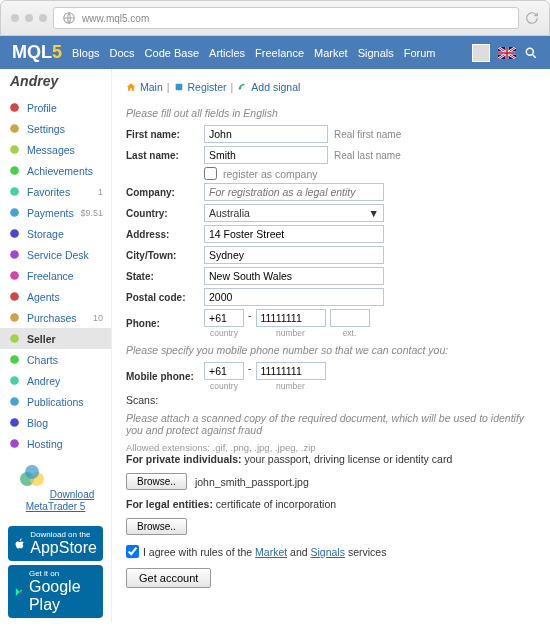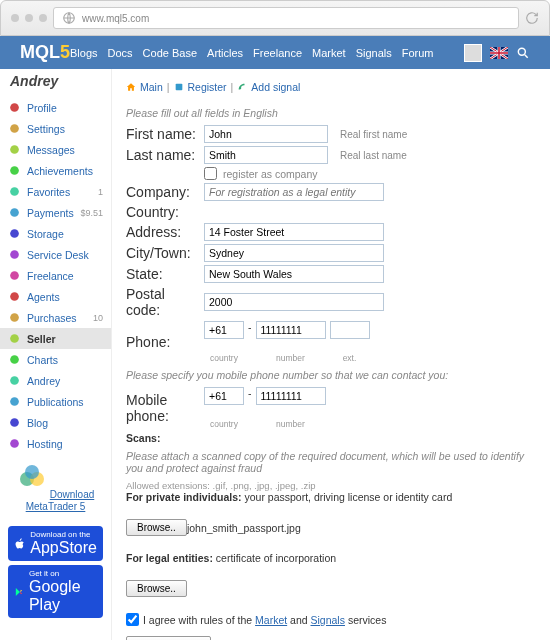--- a/index.html
+++ b/index.html
@@ -1,59 +1,59 @@
 <!DOCTYPE html>
 <html><head>
 <meta charset="utf-8">
 <style>
 *{box-sizing:border-box;margin:0;padding:0}
 body{font-family:Arial,sans-serif;font-size:11px;color:#333;background:#fff;width:550px}
 .browser-chrome{background:linear-gradient(#f5f5f5,#e8e8e8);border:1px solid #ccc;border-radius:6px 6px 0 0;padding:6px 10px;display:flex;align-items:center;gap:6px}
 .dot{width:8px;height:8px;border-radius:50%;background:#ccc}
 .url-bar{flex:1;background:#fff;border:1px solid #ccc;border-radius:3px;padding:3px 8px;font-size:10px;color:#888;display:flex;align-items:center;gap:6px}
 .refresh{width:14px;height:14px;color:#aaa}
-.topnav{background:#4a7db8;color:#fff;display:flex;align-items:center;padding:6px 20px;font-size:11px}
+.topnav{background:#4a7db8;color:#fff;display:flex;align-items:center;padding:6px 12px;gap:10px;font-size:11px}
 .logo{font-weight:bold;font-size:18px;color:#fff}
 .logo .five{color:#ffcc33}
 .nav-links{display:flex;gap:10px;flex:1}
 .nav-links span{cursor:pointer}
 .top-right{display:flex;align-items:center;gap:8px}
 .avatar{width:18px;height:18px;background:#ddd;border:1px solid #fff}
 .flag{width:18px;height:12px}
 .search-ico{width:14px;height:14px}
 .content{display:flex;background:#fff}
 .sidebar{width:112px;border-right:1px solid #eee;padding:0 0}
 .username{font-weight:bold;font-style:italic;font-size:14px;padding:4px 10px 8px;color:#444}
 .side-item{display:flex;align-items:center;gap:6px;padding:4px 8px;color:#2a68b0;cursor:pointer;font-size:10.5px}
 .side-item .ico{width:13px;height:13px;flex-shrink:0}
 .side-item .badge{margin-left:auto;color:#999;font-size:9px}
 .side-item.active{font-weight:bold;color:#333;background:#e5e5e5}
 .promo{padding:10px;text-align:center}
 .promo-logo{width:30px;height:30px;margin:0 auto 4px}
 .promo a{color:#2a68b0;font-size:10px;text-decoration:underline}
-.store-badge{background:#1d4ed8;color:#fff;border-radius:4px;padding:4px 6px;margin:4px 8px;font-size:8px;display:flex;align-items:center;gap:4px}
+.store-badge{background:#0369a1;color:#fff;border-radius:4px;padding:4px 6px;margin:4px 8px;font-size:8px;display:flex;align-items:center;gap:4px}
 .store-badge .big{font-size:16px;display:block}
 .main{flex:1;padding:8px 14px;font-size:10.5px}
 .crumbs{color:#2a68b0;padding:4px 0 8px;display:flex;align-items:center;gap:4px}
 .crumbs .sep{color:#999}
 .hint{color:#888;font-style:italic;margin:6px 0}
 .row{display:flex;align-items:center;margin:3px 0;gap:6px}
-.lbl{width:72px;font-weight:normal;font-size:14px}
+.lbl{width:72px;font-weight:bold;font-size:10px}
 .row input[type=text]{border:1px solid #b8c8d8;padding:2px 4px;font-size:10.5px;height:18px}
 .w140{width:124px}
 .w180{width:180px}
-.side-note{color:#888;font-size:10px;margin-left:6px}
+.side-note{color:#888;font-size:10px;}
 .drop{border:1px solid #b8c8d8;padding:2px 4px;width:180px;height:18px;display:flex;justify-content:space-between;align-items:center;background:#fff}
 .phone-group{display:flex;gap:4px;align-items:flex-start}
 .phone-col{display:flex;flex-direction:column;align-items:center}
 .phone-col input{text-align:left}
-.sub{color:#999;font-size:8.5px;margin-top:14px}
-.section-head{font-weight:bold;margin-top:1px}
+.sub{color:#999;font-size:8.5px;margin-top:1px}
+.section-head{font-weight:normal;margin-top:1px}
 .browse-btn{border:1px solid #999;background:linear-gradient(#fefefe,#e5e5e5);padding:2px 10px;font-size:10px;cursor:pointer;border-radius:2px}
-.file-row{display:flex;align-items:center;margin:16px 0}
+.file-row{display:flex;align-items:center;gap:8px;margin:8px 0}
 .agree{margin:10px 0;display:flex;align-items:center;gap:4px}
 .agree a{color:#2a68b0;text-decoration:underline}
 .get-btn{border:1px solid #999;background:linear-gradient(#fefefe,#e5e5e5);padding:3px 12px;font-size:11px;cursor:pointer;border-radius:2px}
 input[type=checkbox]{margin:0}
 .ph{color:#aaa;font-style:italic}
 </style>
 </head>
 <body>
 
 <div class="browser-chrome">
@@ -269,20 +269,24 @@
         <span class="lbl"></span>
         <input type="checkbox" style="">
         <span style="color:#888">register as company</span>
       </div>
     <div class="row">
         <span class="lbl">Company:</span>
         <input type="text" class="w180 ph" style="font-style: italic;" placeholder="For registration as a legal entity">
       </div>
     <div class="row">
         <span class="lbl">Country:</span>
+        <div class="drop">
+          <span>Australia</span>
+          <span>▼</span>
+        </div>
       </div>
     <div class="row">
         <span class="lbl">Address:</span>
         <input type="text" class="w180" value="14 Foster Street" style="">
       </div>
     <div class="row">
         <span class="lbl">City/Town:</span>
         <input type="text" class="w180" value="Sydney" style="">
       </div>
     <div class="row">

